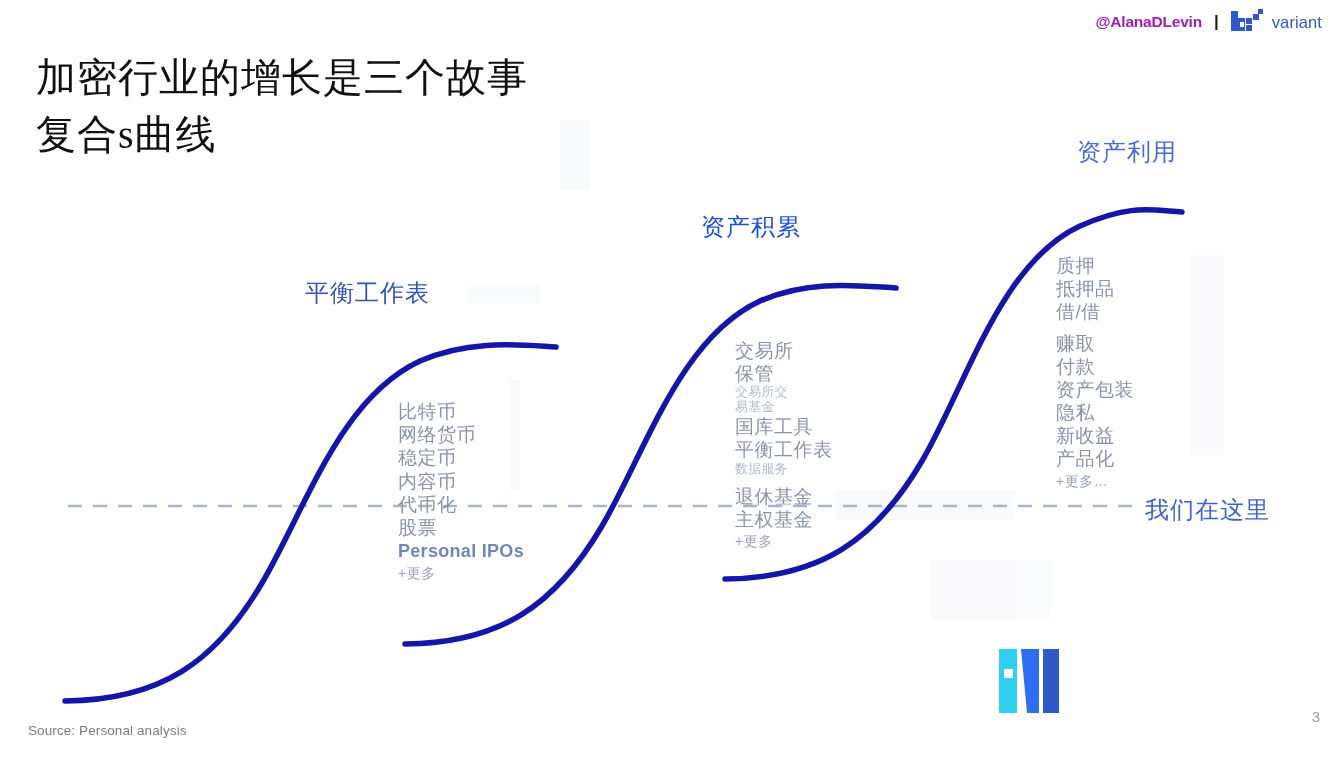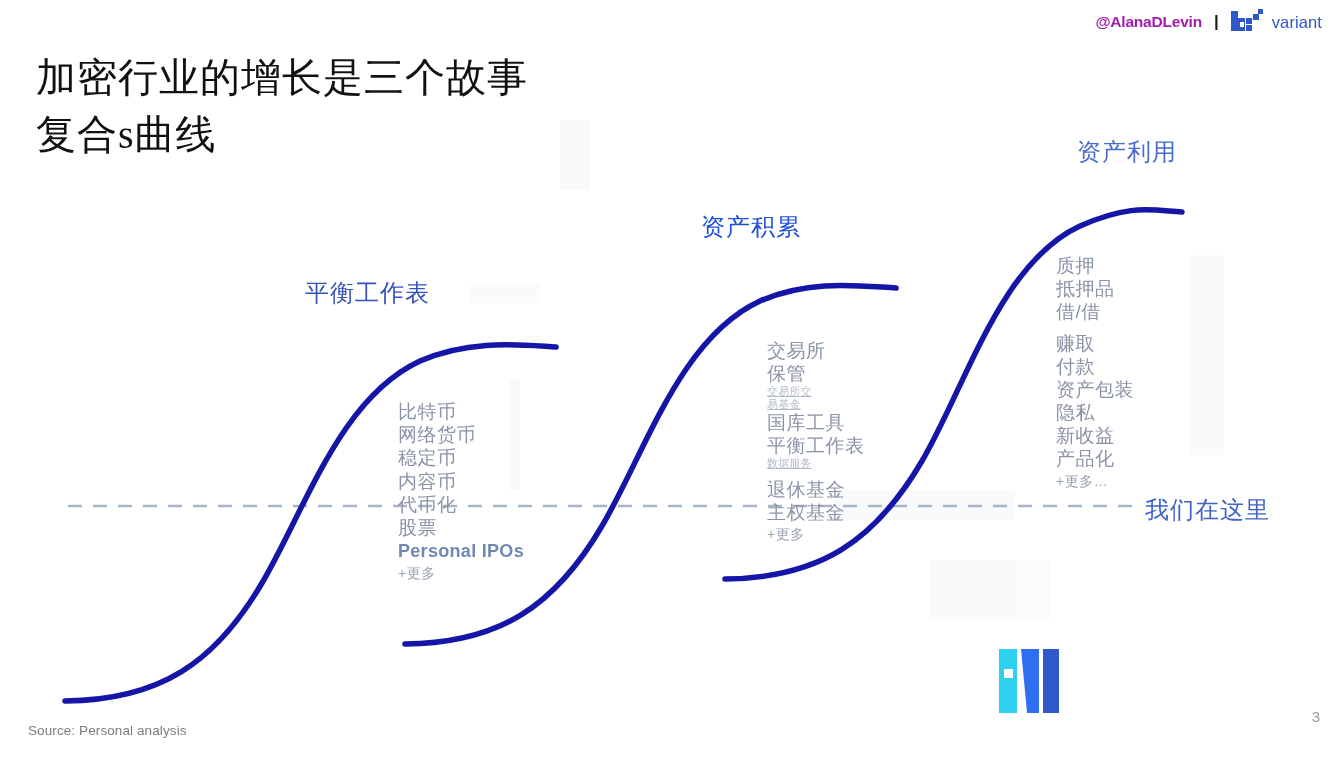--- a/index.html
+++ b/index.html
@@ -85,35 +85,34 @@
   .stage-head.s1 { left: 305px; top: 277px; }
   .stage-head.s2 { left: 701px; top: 211px; color: #1d4ed8; }
   .stage-head.s3 { left: 1077px; top: 136px; color: #4a6ccc; }
 
   
   .items {
     position: absolute;
     white-space: nowrap;
   }
   .items.c1 { left: 398px; top: 400px; }
-  .items.c2 { left: 735px; top: 339px; margin-left: 32px; }
+  .items.c2 { left: 735px; top: 339px; }
   .items.c3 { left: 1056px; top: 254px; }
 
   .item {
     font-size: 19px;
     line-height: 1.22;
     color: #8a93a8;
     letter-spacing: 0.5px;
   }
   .item.faint {
-    font-size: 11px;
+    font-size: 13px;
     line-height: 1.15;
     color: #b2bbcb;
     letter-spacing: 0.2px;
-    text-decoration: underline;
   }
   .item.strong {
     font-size: 18px;
     font-weight: bold;
     color: #6f88b8;
     letter-spacing: 0.3px;
     line-height: 1.35;
   }
   .item.more {
     font-size: 14px;

